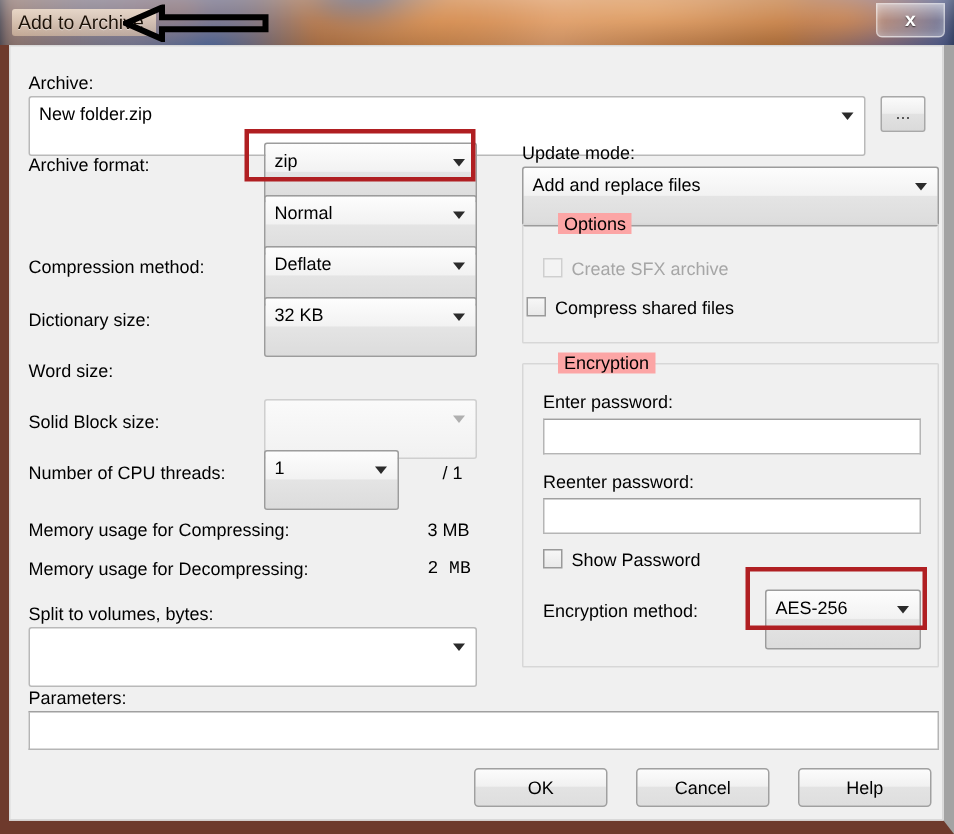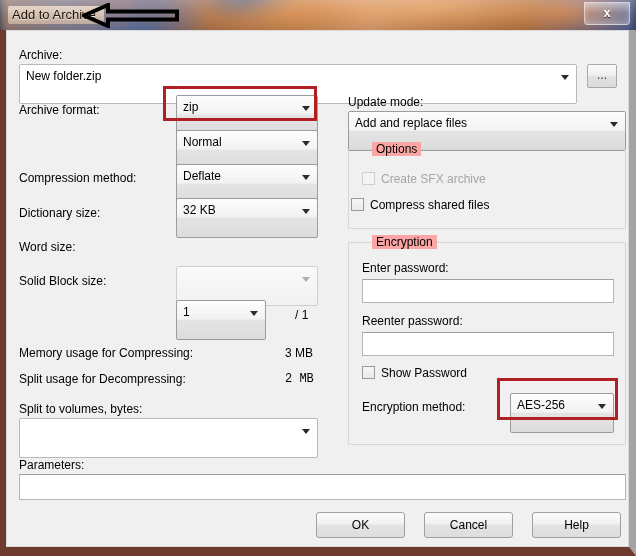--- a/index.html
+++ b/index.html
@@ -204,30 +204,31 @@
     </div>
 
     <div class="lbl" style="left:12px;top:209px;">Word size:</div>
 
     <div class="lbl" style="left:12px;top:243px;">Solid Block size:</div>
     <div class="combo empty-dis" style="left:169px;top:235px;width:142px;">
       <span></span>
       <i class="caret"></i>
     </div>
 
+    <div class="lbl" style="left:12px;top:277px;">Number of CPU threads:</div>
     <div class="combo" style="left:169px;top:269px;width:90px;">
       <span>1</span>
       <i class="caret"></i>
     </div>
     <div class="rightval" style="left:288px;top:277px;">/ 1</div>
 
     <div class="lbl" style="left:12px;top:315px;">Memory usage for Compressing:</div>
     <div class="rightval" style="left:278px;top:315px;">3 MB</div>
 
-    <div class="lbl" style="left:12px;top:341px;">Split usage for Decompressing:</div>
+    <div class="lbl" style="left:12px;top:341px;">Memory usage for Decompressing:</div>
     <div class="rightval" style="left:278px;top:341px;font-family:Liberation Mono, monospace;">2 MB</div>
 
     <div class="lbl" style="left:12px;top:371px;">Split to volumes, bytes:</div>
     <div class="combo flat" style="left:12px;top:387px;width:299px;">
       <span></span>
       <i class="caret"></i>
     </div>
 
     <div class="lbl" style="left:341px;top:64px;">Update mode:</div>
     <div class="combo" style="left:341px;top:80px;width:278px;">

